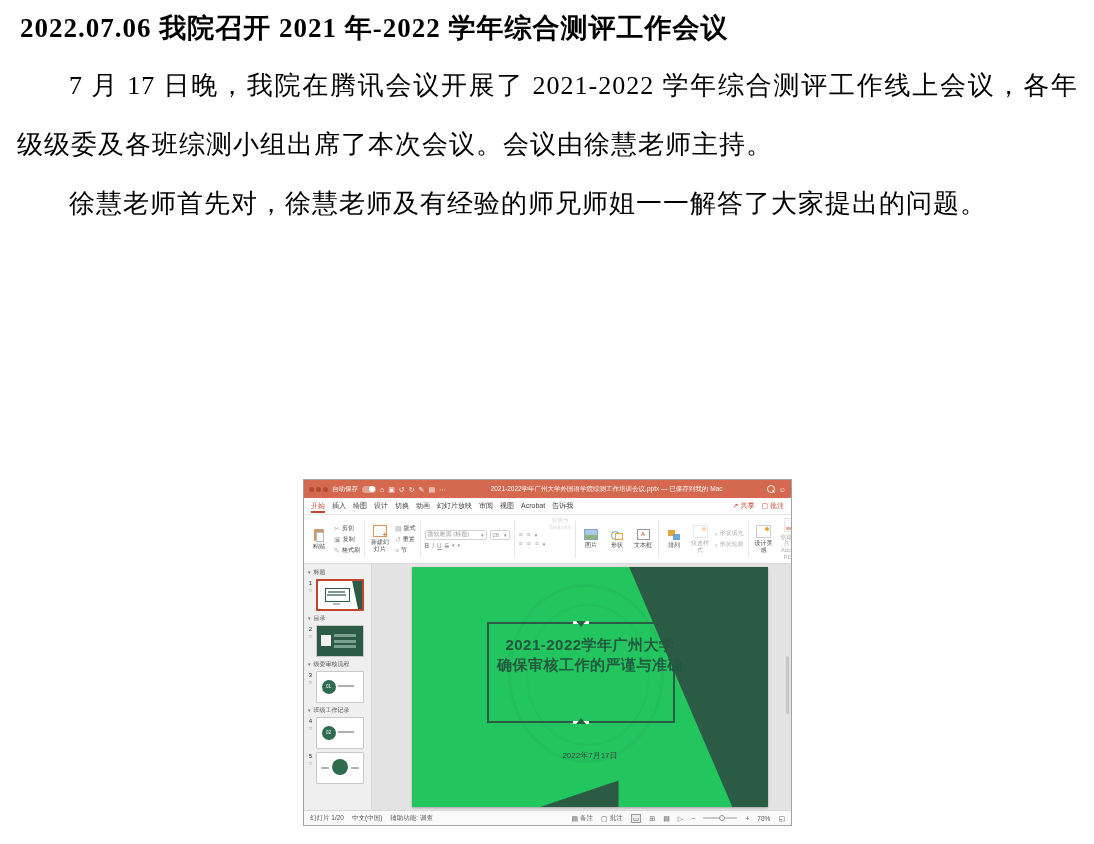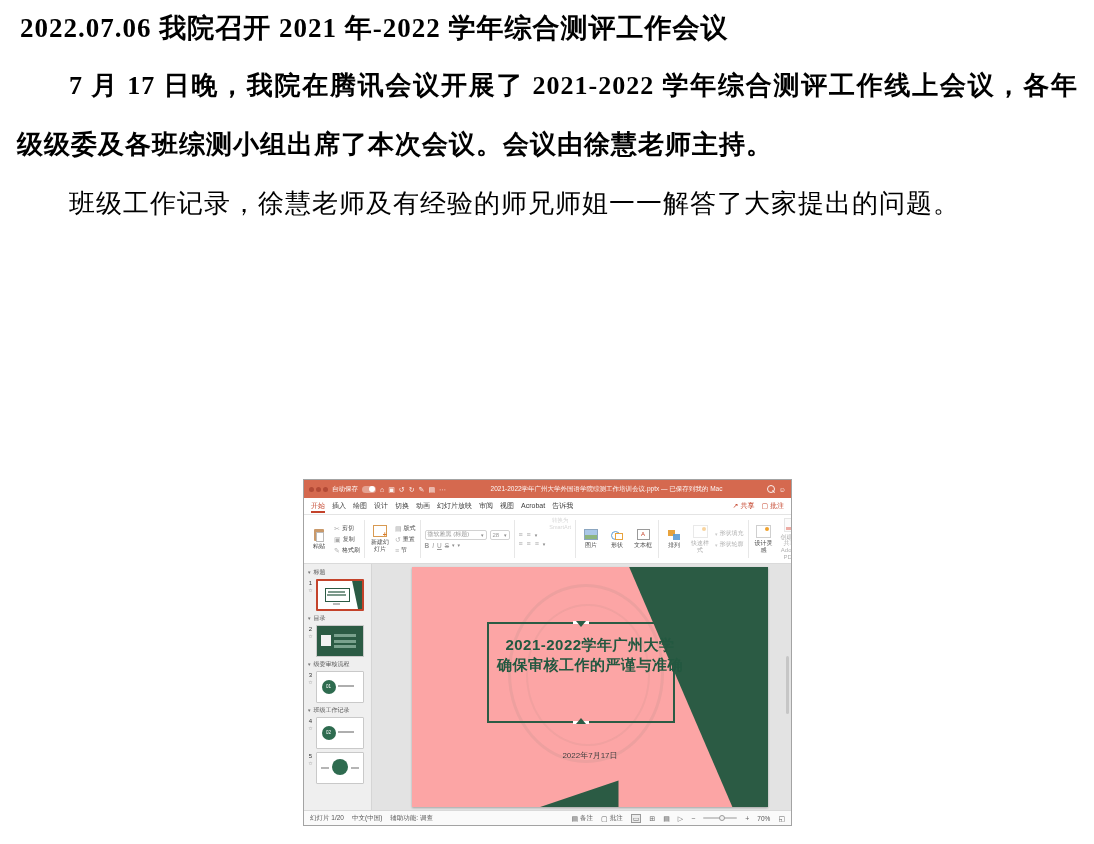--- a/index.html
+++ b/index.html
@@ -5,21 +5,21 @@
   html,body{margin:0;padding:0;}
   body{width:1094px;height:844px;background:#ffffff;position:relative;overflow:hidden;
        font-family:"Liberation Sans","DejaVu Sans",sans-serif;}
 
   
   .doc-text{position:absolute;top:0;left:0;width:1094px;height:478px;overflow:hidden;
             color:#000;font-family:"Liberation Serif","DejaVu Serif",serif;}
   .doc-title{margin:12px 18px 0 20px;font-size:27px;font-weight:bold;letter-spacing:1px;line-height:32px;}
   .doc-p{margin:0 16px 0 17px;font-size:26px;line-height:59px;letter-spacing:1px;
          text-align:justify;text-indent:2em;}
-  .doc-p.first{margin-top:12px;font-weight:bold;}
+  .doc-p.first{margin-top:12px;}
 
   
   .ppt{position:absolute;left:303px;top:479px;width:489px;height:347px;box-sizing:border-box;
        border:1px solid #a3a3a3;background:#fff;display:flex;flex-direction:column;
        font-family:"Liberation Sans","DejaVu Sans",sans-serif;}
 
   
   .tb{flex:0 0 18px;background:#D5694F;display:flex;align-items:center;gap:4px;
       color:#fff;font-size:6.5px;padding:0 5px;overflow:hidden;}
   .dots{display:flex;gap:2px;}
@@ -97,21 +97,21 @@
   .t2{background:#2B5B44;}
   .t2-box{position:absolute;left:8%;top:30%;width:22%;height:38%;background:#f2f2f2;}
   .t2-b{position:absolute;left:38%;width:46%;height:3px;background:#79a18d;}
   .tc{position:absolute;left:10%;top:26%;width:14px;height:14px;border-radius:50%;background:#2E6B4F;
       color:#fff;font-size:4.5px;display:flex;align-items:center;justify-content:center;}
   .tc-b{position:absolute;left:46%;top:42%;width:34%;height:2px;background:#aeaeae;}
   .tc5{position:absolute;left:50%;top:46%;transform:translate(-50%,-50%);width:16px;height:16px;border-radius:50%;background:#2E6B4F;}
   .tc5l{position:absolute;top:48%;width:18%;height:2px;background:#b5b5b5;}
 
   .canvas{flex:1;background:#E3E3E3;position:relative;overflow:hidden;}
-  .slide{position:absolute;left:40px;top:3px;width:356px;height:240px;background:#fca5a5;
+  .slide{position:absolute;left:40px;top:3px;width:356px;height:240px;background:#22c55e;
          box-shadow:0 1px 2px rgba(0,0,0,.28);overflow:hidden;}
   .band{position:absolute;inset:0;background:#2B5B44;clip-path:polygon(61% 0,100% 0,100% 100%,90% 100%);}
   .wedge{position:absolute;inset:0;background:#2B5B44;clip-path:polygon(36% 100%,58% 89%,58% 100%);}
   .wm{position:absolute;left:27%;top:7%;width:42%;height:72%;border:3px solid rgba(70,100,85,.08);border-radius:50%;}
   .wm::after{content:"";position:absolute;left:10%;top:10%;width:80%;height:80%;border:2px solid rgba(70,100,85,.06);border-radius:50%;}
   .frame{position:absolute;left:21%;top:23%;width:53%;height:42%;border:2px solid #2B5B44;box-sizing:border-box;}
   .gap-t,.gap-b{position:absolute;left:50%;transform:translateX(-50%);width:16px;height:3px;background:#fff;}
   .gap-t{top:-3px;} .gap-b{bottom:-3px;}
   .tri-t{position:absolute;top:-3px;left:50%;transform:translateX(-50%);width:0;height:0;
          border-left:5px solid transparent;border-right:5px solid transparent;border-top:6px solid #2B5B44;}
@@ -131,21 +131,21 @@
   .vic.on{border:1px solid #9a9a9a;background:#ececec;padding:0 1px;}
   .track{width:34px;height:2px;background:#c9c9c9;border-radius:1px;position:relative;}
   .track::after{content:"";position:absolute;left:45%;top:-2px;width:6px;height:6px;border-radius:50%;background:#f2f2f2;border:1px solid #9a9a9a;box-sizing:border-box;}
 </style>
 </head>
 <body>
 
 <div class="doc-text">
   <div class="doc-title">2022.07.06  我院召开 2021 年-2022 学年综合测评工作会议</div>
   <p class="doc-p first">7 月 17 日晚，我院在腾讯会议开展了 2021-2022 学年综合测评工作线上会议，各年级级委及各班综测小组出席了本次会议。会议由徐慧老师主持。</p>
-  <p class="doc-p">班级工作记录，徐慧老师及有经验的师兄师姐一一解答了大家提出的问题。</p>
+  <p class="doc-p">徐慧老师首先对，徐慧老师及有经验的师兄师姐一一解答了大家提出的问题。</p>
 </div>
 
 <div class="ppt">
 
   <div class="tb">
     <span class="dots">
         <i></i>
         <i></i>
         <i></i>
       </span>

